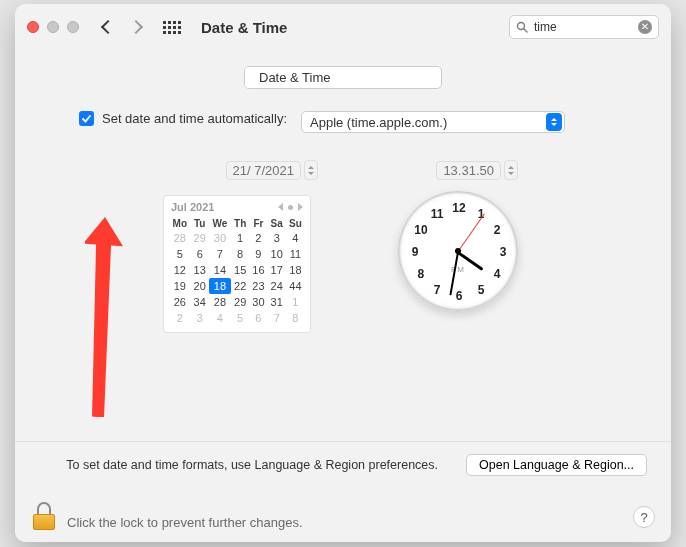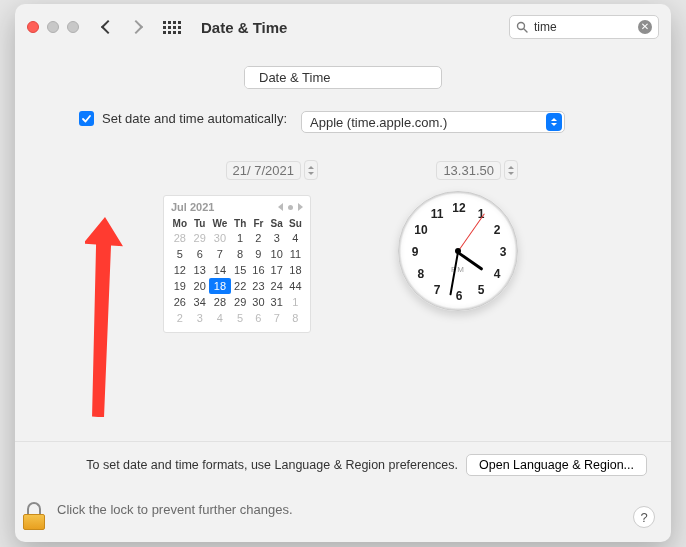--- a/index.html
+++ b/index.html
@@ -128,32 +128,32 @@
   .hand{position:absolute;left:50%;top:50%;transform-origin:left center;}
   .hand.hour{width:30px;height:3px;background:#000;transform:rotate(35deg);border-radius:2px;}
   .hand.minute{width:44px;height:2px;background:#000;transform:rotate(100deg);border-radius:2px;}
   .hand.second{width:46px;height:1px;background:#e53935;transform:rotate(-55deg);}
   .pin{position:absolute;left:50%;top:50%;width:6px;height:6px;background:#000;border-radius:50%;transform:translate(-50%,-50%);}
   .arrow-annot{
     position:absolute; left:70px; top:128px;
     width:60px; height:200px; pointer-events:none;
   }
   .footer-row{
-    display:flex;align-items:center;justify-content:flex-end;gap:8px;
+    display:flex;align-items:center;justify-content:flex-end;gap:28px;
     padding:12px 24px 14px; font-size:12.5px;
     border-top:1px solid #e1e1e1; margin-top:6px;
   }
   .footer-text{ color:#333; flex:1; text-align:right;}
   .btn{
     background:#fff;border:1px solid #ccc;border-radius:5px;
     padding:3px 12px;font-size:12.5px;
   }
   .lockbar{
-    display:flex;align-items:flex-start;gap:12px;
-    padding:12px 8px;
+    display:flex;align-items:flex-end;gap:12px;
+    padding:12px 18px;
   }
   .lock-icon{
     width:22px;height:28px;position:relative;
   }
   .lock-body{position:absolute;bottom:0;width:22px;height:16px;background:linear-gradient(#f5c24a,#e8a020);border-radius:2px;border:1px solid #c98a1a;}
   .lock-sh{position:absolute;top:0;left:4px;width:14px;height:14px;border:2.5px solid #8a8a8a;border-bottom:none;border-radius:9px 9px 0 0;}
   .lock-text{font-size:13px;color:#6a6a6a;}
   .help{position:absolute;right:16px;bottom:14px;width:22px;height:22px;border-radius:50%;background:#fff;border:1px solid #ccc;display:flex;align-items:center;justify-content:center;font-size:13px;color:#555;}
 </style>
 </head>

